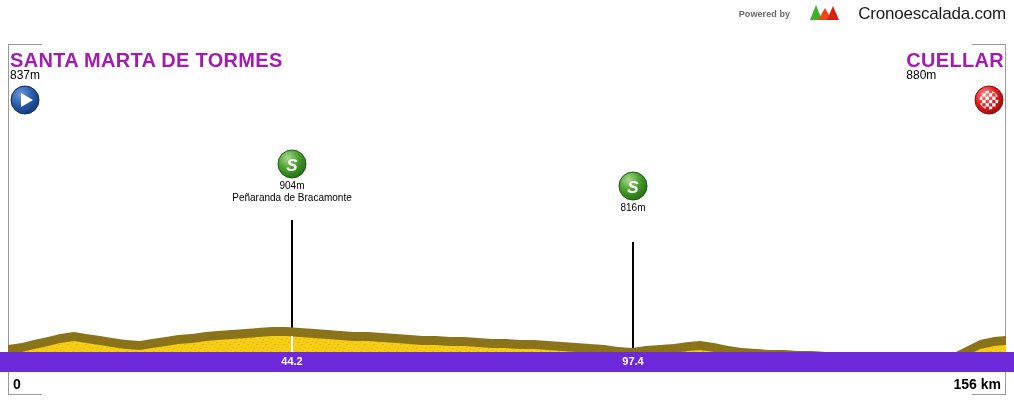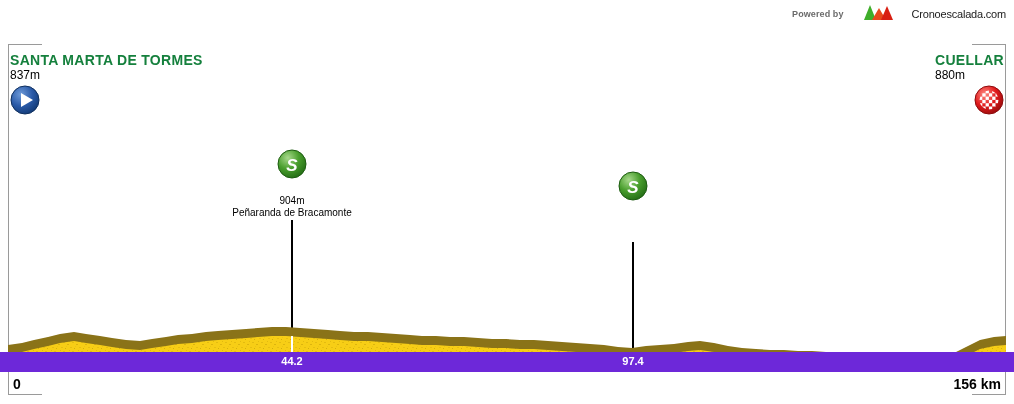--- a/index.html
+++ b/index.html
@@ -33,21 +33,21 @@
     font-size: 9px;
     font-weight: bold;
     color: #6b6b6b;
     letter-spacing: 0.1px;
     white-space: nowrap;
   }
   .branding-logo {
     display: block;
   }
   .branding-name {
-    font-size: 11px;
+    font-size: 17px;
     color: #1b1b1b;
     letter-spacing: -0.2px;
     white-space: nowrap;
   }
 
   
   .plot-frame {
     position: absolute;
     left: 0;
     top: 44px;
@@ -88,23 +88,23 @@
   }
 
   
   .endpoint {
     position: absolute;
     top: 8px;
   }
   .endpoint-start { left: 10px; text-align: left; }
   .endpoint-end   { right: 10px; text-align: left; }
   .endpoint-name {
-    font-size: 14px;
+    font-size: 20px;
     font-weight: bold;
-    color: #15803d;
+    color: #a21caf;
     letter-spacing: 0.3px;
     white-space: nowrap;
     line-height: 16px;
   }
   .endpoint-alt {
     font-size: 12px;
     color: #000000;
     line-height: 13px;
     margin-top: 1px;
   }
@@ -123,21 +123,21 @@
     transform: translateX(-50%);
     width: 220px;
     text-align: center;
     pointer-events: none;
   }
   .marker-icon { display: flex; justify-content: center; }
   .marker-alt {
     font-size: 10px;
     color: #000000;
     line-height: 12px;
-    margin-top: 16px;
+    margin-top: 1px;
     white-space: nowrap;
   }
   .marker-place {
     font-size: 10px;
     color: #000000;
     line-height: 12px;
     white-space: nowrap;
   }
   .marker-stem-black {
     position: absolute;
@@ -370,20 +370,21 @@
             <radialGradient id="gS2" cx="35%" cy="28%" r="78%">
               <stop offset="0%" stop-color="#a8d98c"></stop>
               <stop offset="50%" stop-color="#4a9f2e"></stop>
               <stop offset="100%" stop-color="#226b14"></stop>
             </radialGradient>
           </defs>
           <circle cx="15" cy="15" r="14" fill="url(#gS2)" stroke="#1d5c11" stroke-width="1"></circle>
           <text x="15" y="21.5" font-family="Liberation Sans, sans-serif" font-size="17" font-weight="bold" font-style="italic" fill="#ffffff" text-anchor="middle">S</text>
         </svg>
       </div>
+      <div class="marker-alt">816m</div>
     </div>
 
   </div>
 
   <div class="axis-bar">
     <span class="axis-tick-label" style="left:292px;">44.2</span>
     <span class="axis-tick-label" style="left:633px;">97.4</span>
   </div>
 
   <div class="footer">

